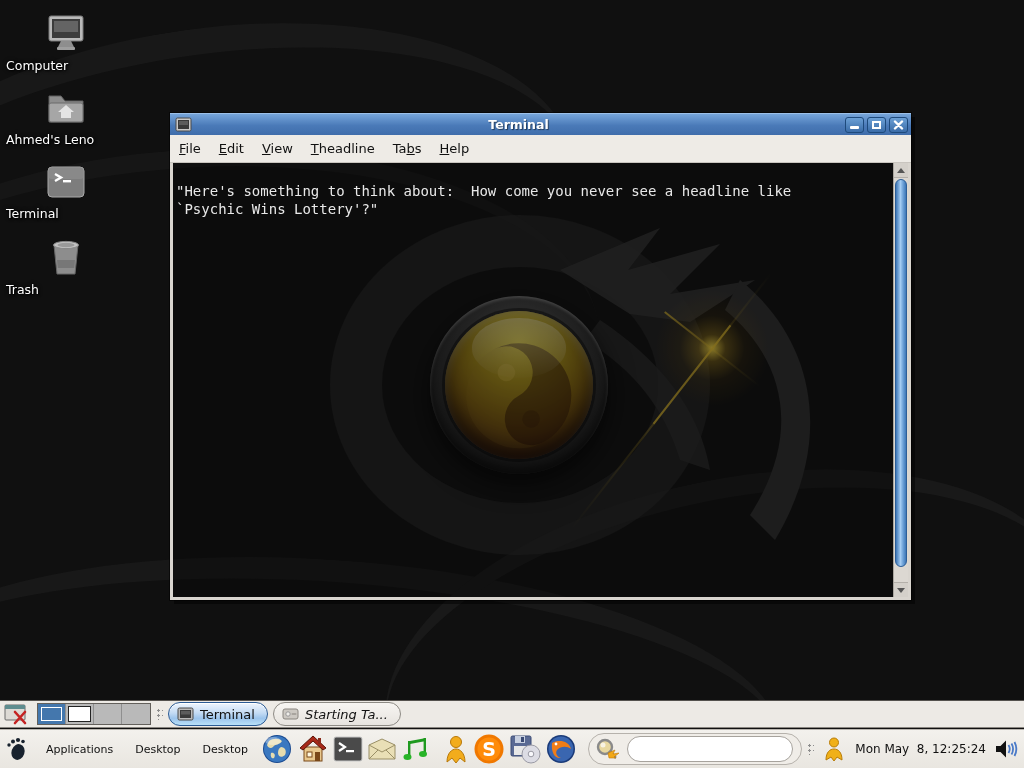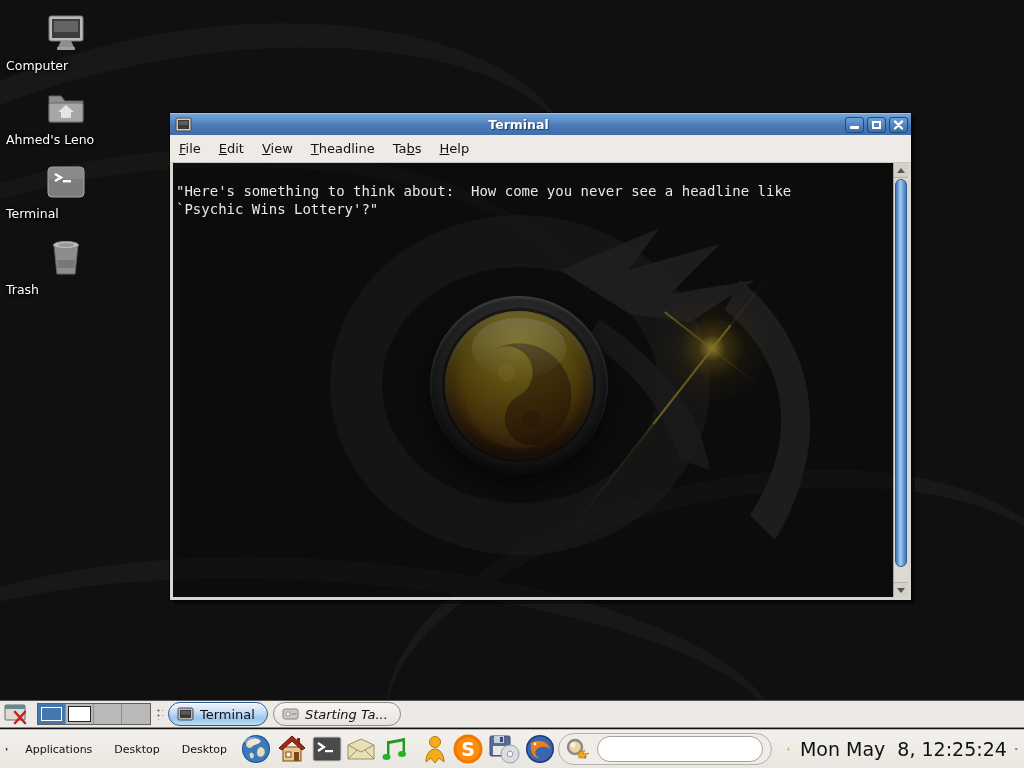--- a/index.html
+++ b/index.html
@@ -102,21 +102,21 @@
   .panel { position:absolute; left:0; top:729px; width:1024px; height:39px;
       background:linear-gradient(#f3f1ed,#e9e6e0); border-top:1px solid #b8b4ae; display:flex; align-items:center; }
   .foot { margin:0 6px 0 5px; }
   .pmenu { font-size:11px; color:#111; padding:0 11px; cursor:pointer; }
   .launcher { margin:0 2px; cursor:pointer; display:flex; align-items:center; }
   .spacer { flex:1; }
   .searchwrap { display:flex; align-items:center; gap:6px; height:32px; padding:0 8px 0 6px;
       border:1px solid #b6b2ac; border-radius:16px; background:#f0ede8; }
   .searchinput { width:166px; height:26px; border:1px solid #a7a39d; border-radius:13px; background:#fff;
       font-size:13px; padding:0 10px; outline:none; }
-  .clock { font-size:19px; color:#111; white-space:pre; margin:0 8px 0 6px; }
+  .clock { font-size:12px; color:#111; white-space:pre; margin:0 8px 0 6px; }
 </style>
 </head>
 <body>
 
 <div class="screen">
 
   <div class="wallpaper">
     <div class="arc arc1"></div>
     <div class="arc arc2"></div>
     <div class="arc arc3"></div>

